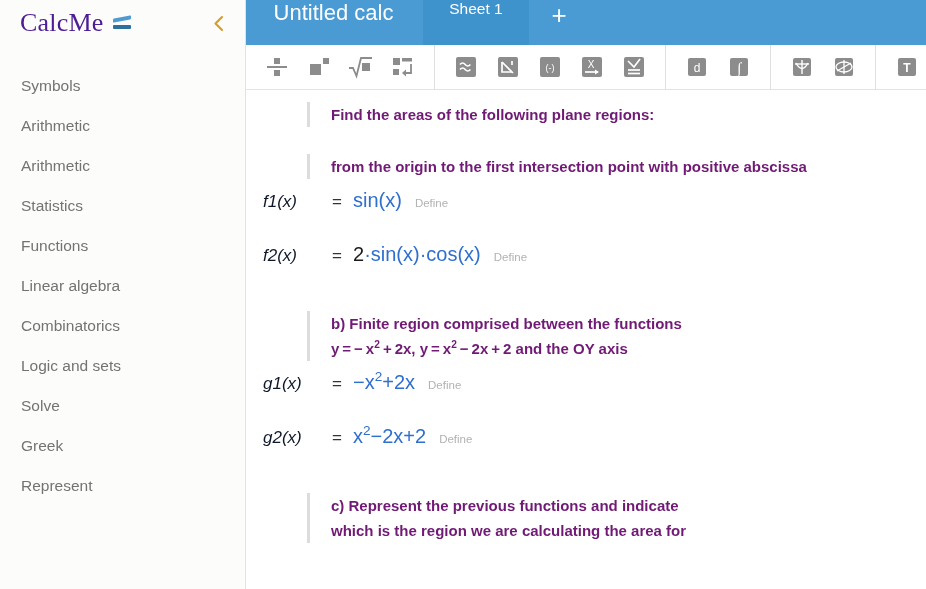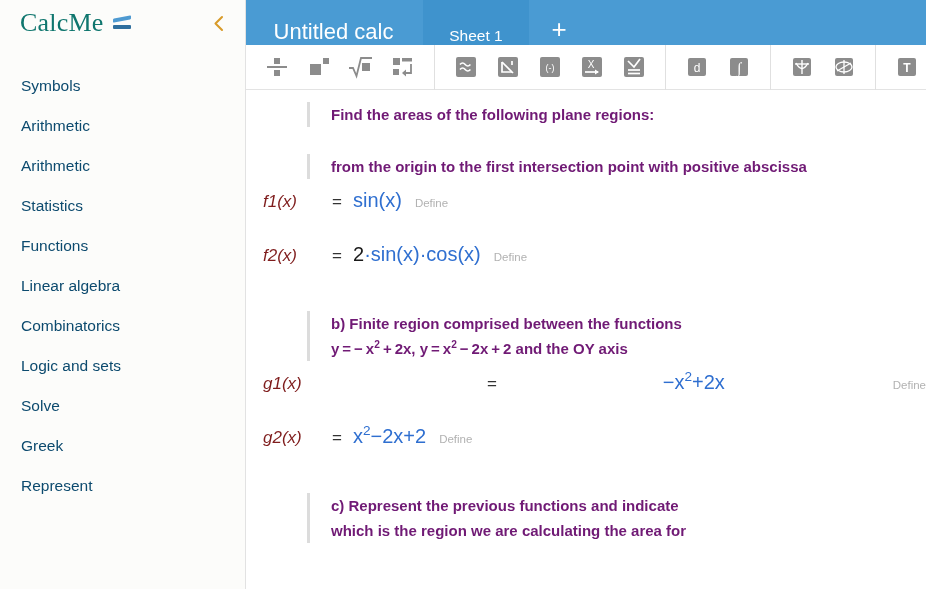--- a/index.html
+++ b/index.html
@@ -33,21 +33,21 @@
   .sidebar-header {
     height: 46px;
     display: flex;
     align-items: center;
     padding: 0 14px 0 20px;
     box-sizing: border-box;
   }
   .brand {
     font-family: "Liberation Serif", serif;
     font-size: 26px;
-    color: #0f766e;
+    color: #4c1d95;
     letter-spacing: 0.2px;
     display: flex;
     align-items: center;
     white-space: nowrap;
   }
   .brand-mark {
     display: inline-block;
     width: 20px;
     height: 16px;
     margin-left: 9px;
@@ -81,21 +81,21 @@
     cursor: pointer;
     color: #d89b2a;
   }
   .collapse-btn svg { display: block; }
 
   .sidebar-nav {
     padding-top: 20px;
   }
   .nav-item {
     font-size: 15.5px;
-    color: #0c4a6e;
+    color: #737373;
     padding: 0 0 0 21px;
     height: 40px;
     line-height: 40px;
     cursor: pointer;
     white-space: nowrap;
   }
 
   
   .main {
     flex: 1;
@@ -109,21 +109,21 @@
   
   .tabbar {
     height: 45px;
     min-height: 45px;
     background: #4a9bd3;
     display: flex;
     align-items: stretch;
   }
   .tab {
     display: flex;
-    align-items: flex-end;
+    align-items: flex-start;
     justify-content: center;
     color: #ffffff;
     cursor: pointer;
     box-sizing: border-box;
   }
   .tab.title {
     font-size: 22px;
     padding: 0 22px 0 20px;
     min-width: 177px;
   }
@@ -197,21 +197,21 @@
 
   
   .formula-row {
     display: flex;
     align-items: baseline;
     padding-left: 17px;
     height: 54px;
     box-sizing: border-box;
   }
   .fname {
-    color: #7f1d1d;
+    color: #0f172a;
     font-size: 17px;
     width: 58px;
     white-space: nowrap;
   }
   .feq {
     color: #333333;
     font-size: 17px;
     width: 32px;
     text-align: center;
   }
@@ -419,21 +419,21 @@
         <span class="feq">=</span>
         <span class="fbody"><span class="num">2</span><span>·sin(x)·cos(x)</span></span>
         <span class="define">Define</span>
       </div>
 
       <div class="textblock" style="margin-top:14px;">
         <div class="line">b) Finite region comprised between the functions</div>
         <div class="line"><span>y = − x</span><sup class="exp">2</sup><span> + 2x, y = x</span><sup class="exp">2</sup><span> − 2x + 2 and the OY axis</span></div>
       </div>
 
-      <div class="formula-row" style="margin-top:10px;justify-content:space-between;">
+      <div class="formula-row" style="margin-top:10px;">
         <span class="fname ital">g1(x)</span>
         <span class="feq">=</span>
         <span class="fbody"><span>−x</span><sup class="exp">2</sup><span>+2x</span></span>
         <span class="define">Define</span>
       </div>
 
       <div class="formula-row">
         <span class="fname ital">g2(x)</span>
         <span class="feq">=</span>
         <span class="fbody"><span>x</span><sup class="exp">2</sup><span>−2x+2</span></span>

